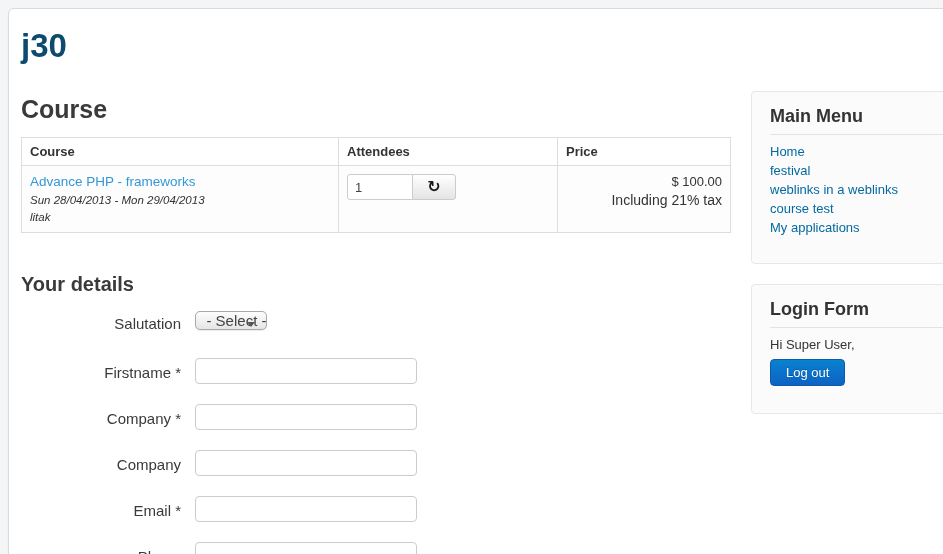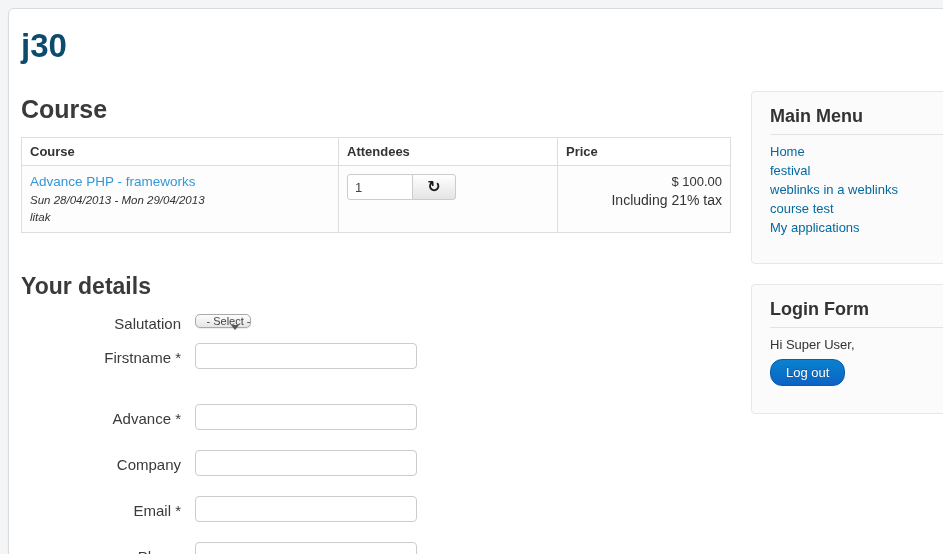--- a/index.html
+++ b/index.html
@@ -18,21 +18,21 @@
     border-radius:6px;
     box-shadow:0 1px 2px rgba(0,0,0,.05);
   }
   
   .site-title {
     position:absolute; left:12px; top:16px;
     font-size:33px; font-weight:700; color:#0c4a6e;
     text-decoration:none; line-height:1.25;
   }
   .h-course   { position:absolute; left:12px; top:86px;  font-size:25px; font-weight:700; color:#3a3a3a; }
-  .h-details  { position:absolute; left:12px; top:264px; font-size:23px; font-weight:700; color:#3a3a3a; }
+  .h-details  { position:absolute; left:12px; top:264px; font-size:20px; font-weight:700; color:#3a3a3a; }
 
   
   .course-table {
     position:absolute; left:12px; top:128px; width:709px;
     border-collapse:collapse; table-layout:fixed; background:#fff;
   }
   .course-table col.c1{width:317px;} .course-table col.c2{width:219px;} .course-table col.c3{width:173px;}
   .course-table th, .course-table td { border:1px solid #ddd; font-size:13px; color:#333; }
   .course-table thead th { padding:6px 8px; text-align:left; font-weight:700; background:#fff; }
   .course-table thead th.num { }
@@ -69,21 +69,21 @@
   .text-field {
     width:222px; height:26px; border:1px solid #ccc; border-radius:4px;
     background:#fff; padding:0 8px; font-size:13px; color:#333; outline:none;
     font-family:"Liberation Sans", sans-serif;
   }
   .select-fake {
     position:relative; width:218px; height:26px;
     border:1px solid #a9a9a9; border-radius:5px;
     background:linear-gradient(#fdfdfd,#e5e5e5);
     box-shadow:0 1px 1px rgba(0,0,0,.08);
-    font-size:11px; color:#444; line-height:24px; padding-left:10px;
+    font-size:15px; color:#444; line-height:24px; padding-left:10px;
     cursor:pointer;
   }
   .select-arrow {
     position:absolute; right:11px; top:10px; width:0; height:0;
     border-left:4px solid transparent; border-right:4px solid transparent;
     border-top:5px solid #555;
   }
 
   
   .module {
@@ -97,21 +97,21 @@
     font-size:18px; font-weight:700; color:#333;
     padding-bottom:7px; border-bottom:1px solid #e3e3e3;
   }
   .menu-list { list-style:none; margin-top:7px; }
   .menu-list a { font-size:13px; color:#0369a1; text-decoration:none; line-height:19px; display:inline-block; }
   .login-greeting { font-size:13px; color:#333; margin-top:9px; }
   .logout-btn {
     margin-top:7px; padding:5px 15px;
     font-size:13px; color:#fff; font-family:"Liberation Sans", sans-serif;
     background:linear-gradient(#0982cf,#0d62c4);
-    border:1px solid #0b5ba8; border-radius:12px;
+    border:1px solid #0b5ba8; border-radius:4px;
     text-shadow:0 -1px 0 rgba(0,0,0,.25);
     cursor:pointer;
   }
 </style>
 </head>
 <body>
 
 <div class="container">
 
   <a class="site-title" href="#">j30</a>
@@ -159,27 +159,27 @@
   <div class="form-row" style="top:300px;">
     <span class="flabel">Salutation</span>
     <span class="fctrl">
       <span class="select-fake">
         <span>- Select -</span>
         <span class="select-arrow"></span>
       </span>
     </span>
   </div>
 
-  <div class="form-row" style="top:334px;">
+  <div class="form-row" style="top:349px;">
     <span class="flabel">Firstname *</span>
     <span class="fctrl"><input type="text" class="text-field" value="" style=""></span>
   </div>
 
   <div class="form-row" style="top:395px;">
-    <span class="flabel">Advance *</span>
+    <span class="flabel">Company *</span>
     <span class="fctrl"><input type="text" class="text-field" value="" style=""></span>
   </div>
 
   <div class="form-row" style="top:487px;">
     <span class="flabel">Email *</span>
     <span class="fctrl"><input type="text" class="text-field" value="" style=""></span>
   </div>
 
   <div class="form-row" style="top:441px;">
     <span class="flabel">Company</span>

